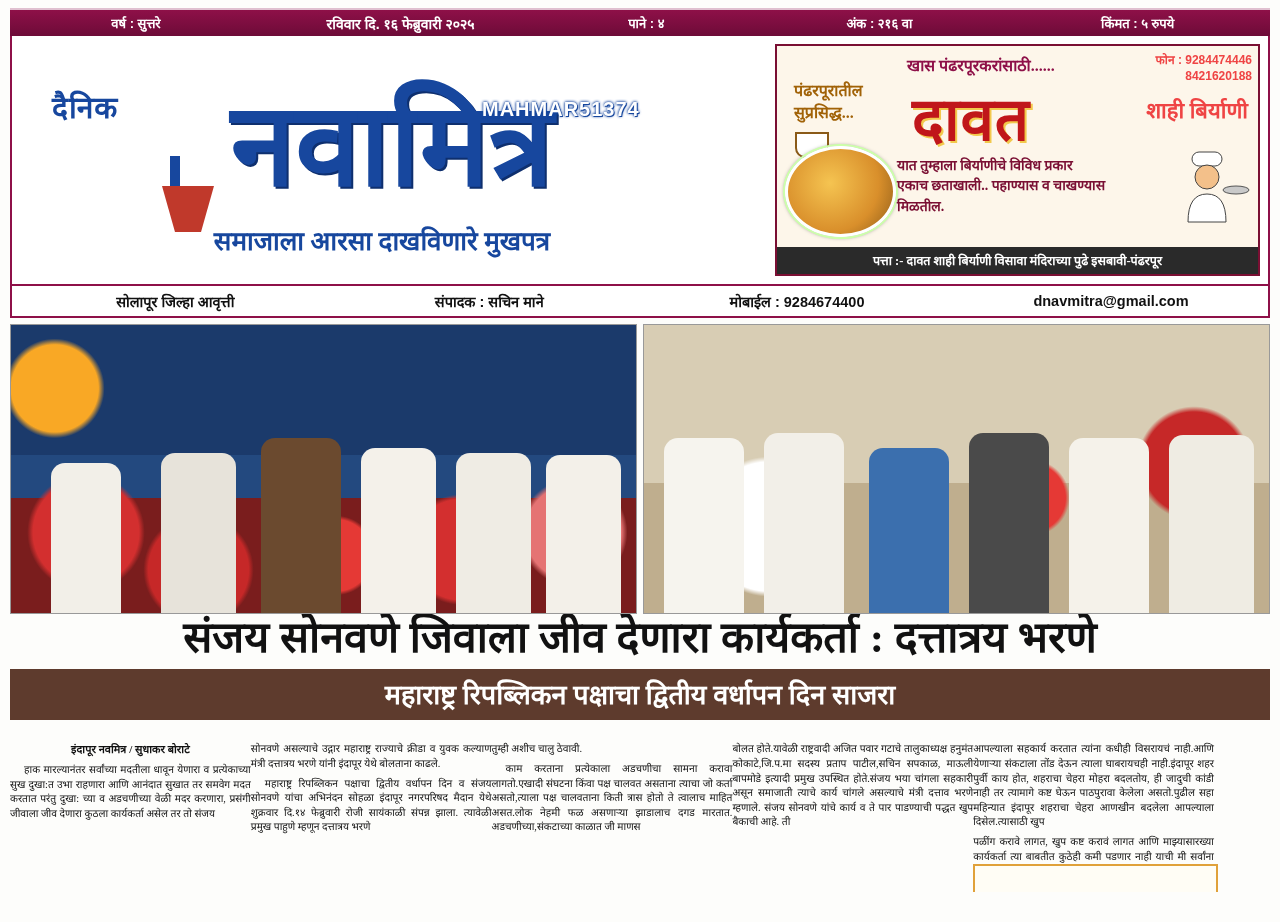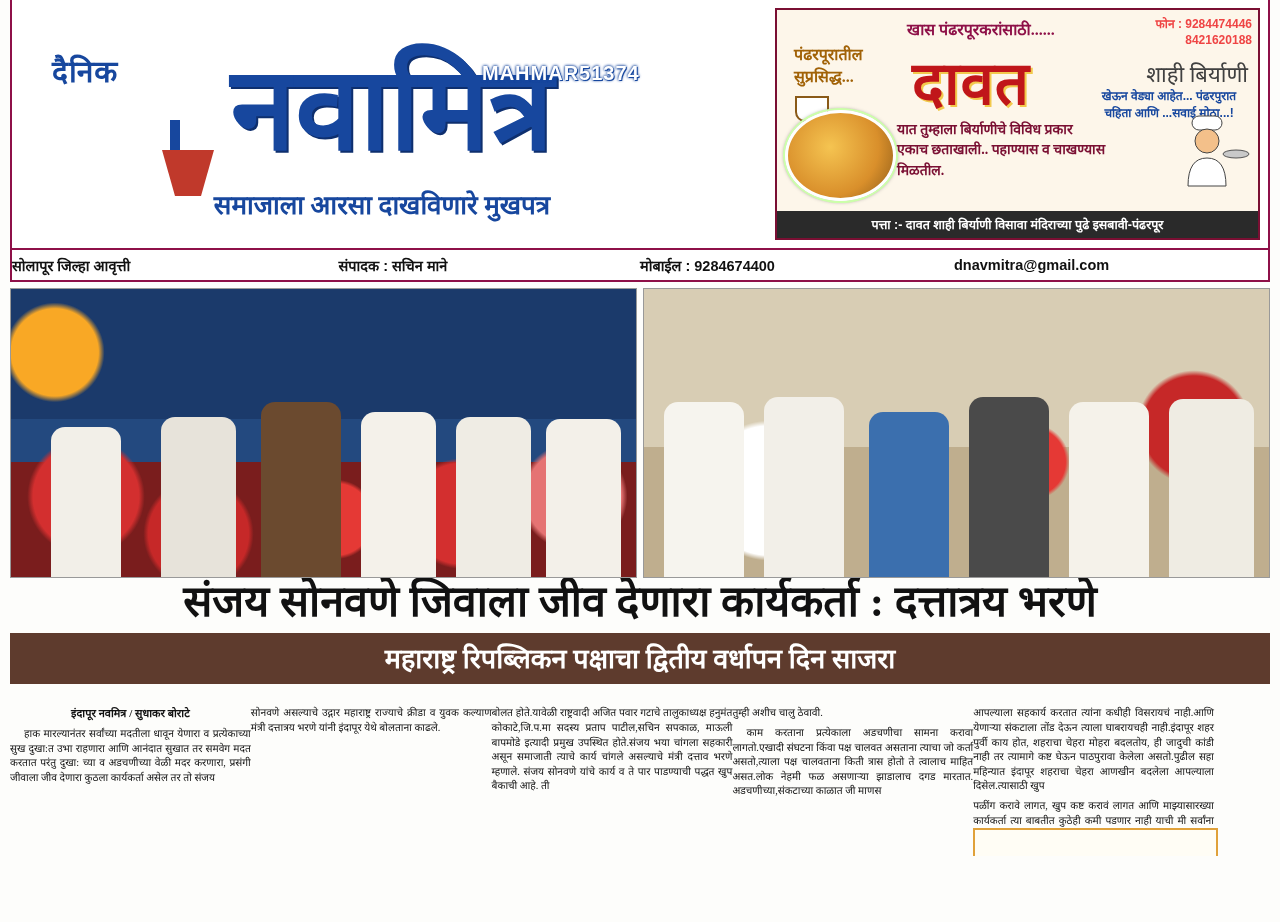--- a/index.html
+++ b/index.html
@@ -113,21 +113,21 @@
   .ad-dawat{
     position:absolute;left:135px;top:30px;
     font-family:"Liberation Serif", serif;
     font-size:60px;font-weight:bold;color:#c0161a;
     text-shadow:2px 2px 0 #f2c94c;
     letter-spacing:1px;
   }
   .ad-shahi{
     position:absolute;right:10px;top:48px;
     font-family:"Liberation Serif", serif;
-    font-size:22px;font-weight:normal;color:#404040;
+    font-size:22px;font-weight:bold;color:#ef4444;
   }
   .ad-sub{
     position:absolute;right:14px;top:78px;width:150px;text-align:center;
     font-size:12px;font-weight:bold;color:#17479e;line-height:1.4;
   }
   .ad-body{
     position:absolute;left:120px;top:110px;width:210px;
     font-family:"Liberation Serif", serif;
     font-size:14px;font-weight:bold;color:#7a0f33;line-height:1.45;
   }
@@ -142,32 +142,32 @@
     background:#fff;border:2px solid #8a5a18;border-radius:0 0 10px 10px;
   }
   .ad-chef{
     position:absolute;right:8px;top:104px;width:80px;height:80px;
   }
   .ad-addr{
     position:absolute;left:0;bottom:0;width:100%;
     background:#2a2a2a;color:#fff;
     font-size:12.5px;font-weight:bold;text-align:center;
     padding:5px 0;
-    font-family:Liberation Sans, sans-serif;
+    font-family:Liberation Serif, serif;
   }
 
   
   .subheader{
     height:30px;display:flex;align-items:center;
     border-left:2px solid #8e1048;border-right:2px solid #8e1048;
     border-bottom:2px solid #8e1048;
     background:#fff;
     font-size:14.5px;font-weight:bold;color:#111;
   }
-  .subheader span{display:block;text-align:left;}
+  .subheader span{display:block;text-align:center;}
   .sh1{width:26%;}
   .sh2{width:24%;}
   .sh3{width:25%;}
   .sh4{width:25%;}
 
   
   .photos{display:flex;gap:6px;margin-top:6px;height:290px;}
   .photo{position:relative;overflow:hidden;border:1px solid #999;}
   .photo.left{width:627px;}
   .photo.right{width:627px;}
@@ -223,20 +223,27 @@
   .col.last{position:relative;}
   .adbox-bottom{
     position:absolute;left:0;bottom:-2px;width:100%;height:26px;border:2px solid #e0a13a;background:#fffdf5;
   }
 </style>
 </head>
 <body>
 
 <div class="page">
 
+  <div class="topstrip">
+    <span class="ts1">वर्ष : सुत्तरे</span>
+    <span class="ts2">रविवार दि. १६ फेब्रुवारी २०२५</span>
+    <span class="ts3">पाने : ४</span>
+    <span class="ts4">अंक : २१६ वा</span>
+    <span class="ts5">किंमत : ५ रुपये</span>
+  </div>
 
   <div class="masthead">
     <div class="mast-left">
       <div class="mast-dainik">दैनिक</div>
       <div class="mast-title">नवामित्र</div>
       <div class="mast-code">MAHMAR51374</div>
       <div class="pen-shaft"></div>
       <div class="pen"></div>
       <div class="mast-tagline">समाजाला आरसा दाखविणारे मुखपत्र</div>
     </div>
@@ -246,23 +253,20 @@
       <div class="ad-phone">
         <div>फोन : 9284474446</div>
         <div>8421620188</div>
       </div>
       <div class="ad-left-text">
         <div>पंढरपूरातील</div>
         <div>सुप्रसिद्ध...</div>
       </div>
       <div class="ad-dawat">दावत</div>
       <div class="ad-shahi">शाही बिर्याणी</div>
-      <div class="ad-sub">खेऊन वेड्या आहेत...
-पंढरपुरात चहिता आणि
-...सवाई मोठा...!</div>
       <div class="ad-cup"></div>
       <div class="ad-plate"></div>
       <div class="ad-body">यात तुम्हाला बिर्याणीचे विविध प्रकार
 एकाच छताखाली.. पहाण्यास व
 चाखण्यास मिळतील.</div>
       <svg class="ad-chef" viewBox="0 0 80 80">
         <rect x="22" y="2" width="30" height="14" rx="7" fill="#ffffff" stroke="#444"></rect>
         <circle cx="37" cy="27" r="12" fill="#f3c08a" stroke="#444"></circle>
         <path d="M18 72 Q18 44 37 44 Q56 44 56 72 Z" fill="#ffffff" stroke="#444"></path>
         <ellipse cx="66" cy="40" rx="13" ry="4" fill="#c9c9c9" stroke="#555"></ellipse>
@@ -302,27 +306,28 @@
   <div class="headline">संजय सोनवणे जिवाला जीव देणारा कार्यकर्ता : दत्तात्रय भरणे</div>
   <div class="subhead">महाराष्ट्र रिपब्लिकन पक्षाचा द्वितीय वर्धापन दिन साजरा</div>
 
   <div class="cols">
     <div class="col">
       <div class="byline">इंदापूर नवमित्र / सुधाकर बोराटे</div>
       <p class="indent">हाक मारल्यानंतर सर्वांच्या मदतीला धावून येणारा व प्रत्येकाच्या सुख दुखा:त उभा राहणारा आणि आनंदात सुखात तर समवेग मदत करतात परंतु दुखा: च्या व अडचणीच्या वेळी मदर करणारा, प्रसंगी जीवाला जीव देणारा कुठला कार्यकर्ता असेल तर तो संजय</p>
     </div>
     <div class="col">
       <p>सोनवणे असल्याचे उद्गार महाराष्ट्र राज्याचे क्रीडा व युवक कल्याण मंत्री दत्तात्रय भरणे यांनी इंदापूर येथे बोलताना काढले.</p>
-    </div>
-    <div class="col">
-      <p>बोलत होते.यावेळी राष्ट्रवादी अजित पवार गटाचे तालुकाध्यक्ष हनुमंत कोकाटे,जि.प.मा सदस्य प्रताप पाटील,सचिन सपकाळ, माऊली बापमोडे इत्यादी प्रमुख उपस्थित होते.संजय भया चांगला सहकारी असून समाजाती त्याचे कार्य चांगले असल्याचे मंत्री दत्ताव भरणे म्हणाले. संजय सोनवणे यांचे कार्य व ते पार पाडण्याची पद्धत खुप बैकाची आहे. ती</p>
+      <p class="indent">महाराष्ट्र रिपब्लिकन पक्षाचा द्वितीय वर्धापन दिन व संजय सोनवणे यांचा अभिनंदन सोहळा इंदापूर नगरपरिषद मैदान येथे शुक्रवार दि.१४ फेब्रुवारी रोजी सायंकाळी संपन्न झाला. त्यावेळी प्रमुख पाहुणे म्हणून दत्तात्रय भरणे</p>
     </div>
     <div class="col">
       <p>तुम्ही अशीच चालु ठेवावी.</p>
       <p class="indent">काम करताना प्रत्येकाला अडचणीचा सामना करावा लागतो.एखादी संघटना किंवा पक्ष चालवत असताना त्याचा जो कर्ता असतो,त्याला पक्ष चालवताना किती त्रास होतो ते त्वालाच माहित असत.लोक नेहमी फळ असणाऱ्या झाडालाच दगड मारतात. अडचणीच्या,संकटाच्या काळात जी माणस</p>
+    </div>
+    <div class="col">
+      <p>बोलत होते.यावेळी राष्ट्रवादी अजित पवार गटाचे तालुकाध्यक्ष हनुमंत कोकाटे,जि.प.मा सदस्य प्रताप पाटील,सचिन सपकाळ, माऊली बापमोडे इत्यादी प्रमुख उपस्थित होते.संजय भया चांगला सहकारी असून समाजाती त्याचे कार्य चांगले असल्याचे मंत्री दत्ताव भरणे म्हणाले. संजय सोनवणे यांचे कार्य व ते पार पाडण्याची पद्धत खुप बैकाची आहे. ती</p>
     </div>
     <div class="col last">
       <p>आपल्याला सहकार्य करतात त्यांना कधीही विसरायचं नाही.आणि येणाऱ्या संकटाला तोंड देऊन त्याला घाबरायचही नाही.इंदापूर शहर पुर्वी काय होत, शहराचा चेहरा मोहरा बदलतोय, ही जादुची कांडी नाही तर त्यामागे कष्ट घेऊन पाठपुरावा केलेला असतो.पुढील सहा महिन्यात इंदापूर शहराचा चेहरा आणखीन बदलेला आपल्याला दिसेल.त्यासाठी खुप</p>
       <p>पळींग करावे लागत, खुप कष्ट करावं लागत आणि माझ्यासारख्या कार्यकर्ता त्या बाबतीत कुठेही कमी पडणार नाही याची मी सर्वांना हमी देतो.भविष्यात आणखीन चांगले काम इंदापूर शहरात आपल्याला करायचे असल्याचे संगत दत्तात्रय भरणे यांनी महाराष्ट्र रिपब्लिकन पक्षाचे संस्थापक अध्यक्ष संजय सोनवणे यांना अभिनंदीत दिनाच्या शुभेच्छा दिल्या.</p>
       <div class="adbox-bottom"></div>
     </div>
   </div>
 
 </div>
 

